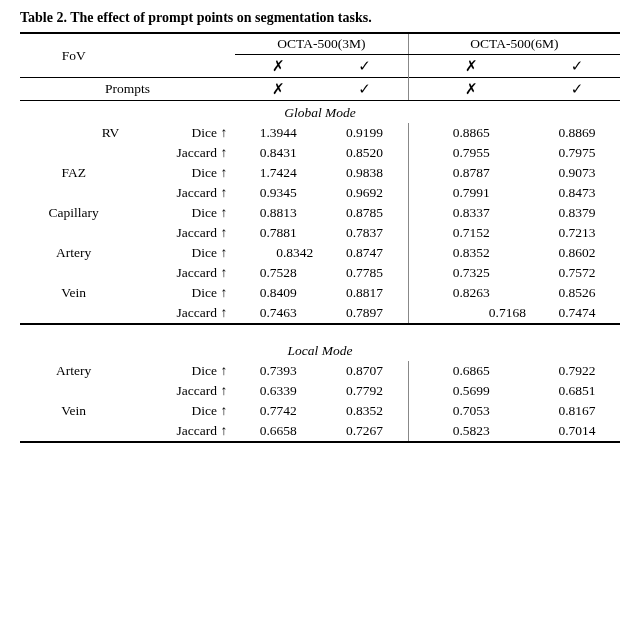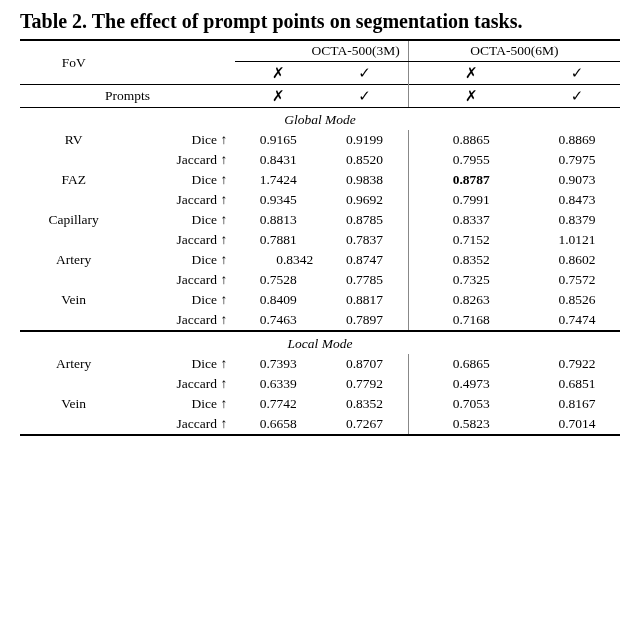--- a/index.html
+++ b/index.html
@@ -8,21 +8,21 @@
       font-size: 13.5px;
       background: #fff;
       color: #000;
       width: 640px;
       min-height: 634px;
       padding: 10px 20px;
     }
     .table-caption {
       font-weight: bold;
       margin-bottom: 6px;
-      font-size: 20px;
+      font-size: 14px;
       text-align: left;
     }
     table {
       width: 100%;
       border-collapse: collapse;
       text-align: center;
     }
     th, td {
       padding: 2px 6px;
       font-size: 13.5px;
@@ -30,21 +30,21 @@
   </style>
 </head>
 <body>
 
 <div class="table-caption">Table 2. The effect of prompt points on segmentation tasks.</div>
 <table style="width: 100%; border-collapse: collapse; text-align: center; font-family: &quot;Times New Roman&quot;, Times, serif; font-size: 13.5px;">
     <thead>
       <tr>
         <th rowspan="2" style="border-top: 2px solid rgb(0, 0, 0); vertical-align: middle; font-weight: normal; padding: 2px 8px;">FoV</th>
         <th rowspan="2" style="border-top: 2px solid rgb(0, 0, 0); padding: 2px 8px;"></th>
-        <th colspan="2" style="border-top: 2px solid rgb(0, 0, 0); border-bottom: 1px solid rgb(0, 0, 0); font-weight: normal; padding: 2px 8px; text-align: right;">OCTA-500(3M)</th>
+        <th colspan="2" style="border-top: 2px solid rgb(0, 0, 0); border-bottom: 1px solid rgb(0, 0, 0); font-weight: normal; padding: 2px 8px;">OCTA-500(3M)</th>
         <th colspan="2" style="border-top: 2px solid rgb(0, 0, 0); border-bottom: 1px solid rgb(0, 0, 0); border-left: 1px solid rgb(136, 136, 136); font-weight: normal; padding: 2px 8px;">OCTA-500(6M)</th>
       </tr>
       <tr>
         <th style="font-weight: normal; font-size: 15px; padding: 2px 8px;">✗</th>
         <th style="font-weight: normal; font-size: 15px; padding: 2px 8px;">✓</th>
         <th style="font-weight: normal; font-size: 15px; padding: 2px 8px; border-left: 1px solid rgb(136, 136, 136);">✗</th>
         <th style="font-weight: normal; font-size: 15px; padding: 2px 8px;">✓</th>
       </tr>
       <tr style="border-top: 1px solid rgb(0, 0, 0);">
         <td colspan="2" style="border-top: 1px solid rgb(0, 0, 0); border-bottom: 1px solid rgb(0, 0, 0); text-align: center; padding: 2px 8px;">Prompts</td>
@@ -52,41 +52,41 @@
         <td style="border-top: 1px solid rgb(0, 0, 0); border-bottom: 1px solid rgb(0, 0, 0); font-size: 15px; padding: 2px 8px;">✓</td>
         <td style="border-top: 1px solid rgb(0, 0, 0); border-bottom: 1px solid rgb(0, 0, 0); font-size: 15px; padding: 2px 8px; border-left: 1px solid rgb(136, 136, 136);">✗</td>
         <td style="border-top: 1px solid rgb(0, 0, 0); border-bottom: 1px solid rgb(0, 0, 0); font-size: 15px; padding: 2px 8px;">✓</td>
       </tr>
     </thead>
     <tbody>
       <tr>
         <td colspan="6" style="text-align: center; font-style: italic; font-weight: normal; padding: 4px 8px 2px; border-top: 1px solid rgb(0, 0, 0);">Global Mode</td>
       </tr>
       <tr>
-        <td style="padding: 2px 8px;">RV</td>
+        <td style="padding: 2px 8px; text-align: right;">RV</td>
         <td style="padding: 2px 8px; text-align: right;">Dice ↑</td>
-        <td style="padding: 2px 8px;">0.9165</td>
+        <td style="padding: 2px 8px;">1.3944</td>
         <td style="padding: 2px 8px;">0.9199</td>
         <td style="padding: 2px 8px; border-left: 1px solid rgb(136, 136, 136);">0.8865</td>
         <td style="padding: 2px 8px;">0.8869</td>
       </tr>
       <tr>
         <td style="padding: 2px 8px;"></td>
         <td style="padding: 2px 8px; text-align: right;">Jaccard ↑</td>
         <td style="padding: 2px 8px;">0.8431</td>
         <td style="padding: 2px 8px;">0.8520</td>
         <td style="padding: 2px 20px; border-left: 1px solid rgb(136, 136, 136);">0.7955</td>
         <td style="padding: 2px 8px;">0.7975</td>
       </tr>
       <tr>
         <td style="padding: 2px 8px;">FAZ</td>
         <td style="padding: 2px 8px; text-align: right;">Dice ↑</td>
         <td style="padding: 2px 8px;">1.7424</td>
         <td style="padding: 2px 8px;">0.9838</td>
-        <td style="padding: 2px 0; border-left: 1px solid rgb(136, 136, 136); font-weight: bold;">0.8787</td>
+        <td style="padding: 2px 0; border-left: 1px solid rgb(136, 136, 136);">0.8787</td>
         <td style="padding: 2px 8px;">0.9073</td>
       </tr>
       <tr>
         <td style="padding: 2px 8px;"></td>
         <td style="padding: 2px 8px; text-align: right;">Jaccard ↑</td>
         <td style="padding: 2px 8px;">0.9345</td>
         <td style="padding: 2px 8px;">0.9692</td>
         <td style="padding: 2px 8px; border-left: 1px solid rgb(136, 136, 136);">0.7991</td>
         <td style="padding: 2px 8px;">0.8473</td>
       </tr>
@@ -97,21 +97,21 @@
         <td style="padding: 2px 8px;">0.8785</td>
         <td style="padding: 2px 8px; border-left: 1px solid rgb(136, 136, 136);">0.8337</td>
         <td style="padding: 2px 8px;">0.8379</td>
       </tr>
       <tr>
         <td style="padding: 2px 8px;"></td>
         <td style="padding: 2px 8px; text-align: right;">Jaccard ↑</td>
         <td style="padding: 2px 8px;">0.7881</td>
         <td style="padding: 2px 8px;">0.7837</td>
         <td style="padding: 2px 8px; border-left: 1px solid rgb(136, 136, 136);">0.7152</td>
-        <td style="padding: 2px 8px;">1.0121</td>
+        <td style="padding: 2px 8px;">0.7213</td>
       </tr>
       <tr>
         <td style="padding: 2px 8px;">Artery</td>
         <td style="padding: 2px 8px; text-align: right;">Dice ↑</td>
         <td style="padding: 2px 8px; text-align: right;">0.8342</td>
         <td style="padding: 2px 8px;">0.8747</td>
         <td style="padding: 2px 8px; border-left: 1px solid rgb(136, 136, 136);">0.8352</td>
         <td style="padding: 2px 8px;">0.8602</td>
       </tr>
       <tr>
@@ -128,40 +128,40 @@
         <td style="padding: 2px 8px;">0.8409</td>
         <td style="padding: 2px 8px;">0.8817</td>
         <td style="padding: 2px 8px; border-left: 1px solid rgb(136, 136, 136); margin-left: 15px;">0.8263</td>
         <td style="padding: 2px 8px; text-align: center;">0.8526</td>
       </tr>
       <tr>
         <td style="padding: 2px 8px;"></td>
         <td style="padding: 2px 8px; text-align: right;">Jaccard ↑</td>
         <td style="padding: 2px 8px;">0.7463</td>
         <td style="padding: 2px 8px;">0.7897</td>
-        <td style="padding: 2px 8px; border-left: 1px solid rgb(136, 136, 136);">0.7168</td>
+        <td style="padding: 2px 8px; border-left: 1px solid rgb(136, 136, 136); text-align: right;">0.7168</td>
         <td style="padding: 2px 8px;">0.7474</td>
       </tr>
       <tr style="border-top: 2px solid rgb(0, 0, 0);">
-        <td colspan="6" style="text-align: center; font-style: italic; font-weight: normal; padding: 4px 8px 2px; border-top: 2px solid rgb(0, 0, 0);">Local Mode</td>
+        <td colspan="6" style="text-align: center; font-style: italic; font-weight: normal; padding: 18px 8px 2px; border-top: 2px solid rgb(0, 0, 0);">Local Mode</td>
       </tr>
       <tr>
         <td style="padding: 2px 8px;">Artery</td>
         <td style="padding: 2px 8px; text-align: right;">Dice ↑</td>
         <td style="padding: 2px 8px;">0.7393</td>
         <td style="padding: 2px 8px;">0.8707</td>
         <td style="padding: 2px 8px; border-left: 1px solid rgb(136, 136, 136);">0.6865</td>
         <td style="padding: 2px 8px;">0.7922</td>
       </tr>
       <tr>
         <td style="padding: 2px 8px;"></td>
         <td style="padding: 2px 8px; text-align: right;">Jaccard ↑</td>
         <td style="padding: 2px 8px;">0.6339</td>
         <td style="padding: 2px 8px;">0.7792</td>
-        <td style="padding: 2px 8px; border-left: 1px solid rgb(136, 136, 136);">0.4973</td>
+        <td style="padding: 2px 8px; border-left: 1px solid rgb(136, 136, 136);">0.5699</td>
         <td style="padding: 2px 8px;">0.6851</td>
       </tr>
       <tr>
         <td style="padding: 2px 8px;">Vein</td>
         <td style="padding: 2px 8px; text-align: right;">Dice ↑</td>
         <td style="padding: 2px 8px;">0.7742</td>
         <td style="padding: 2px 8px;">0.8352</td>
         <td style="padding: 2px 8px; border-left: 1px solid rgb(136, 136, 136);">0.7053</td>
         <td style="padding: 2px 8px;">0.8167</td>
       </tr>

